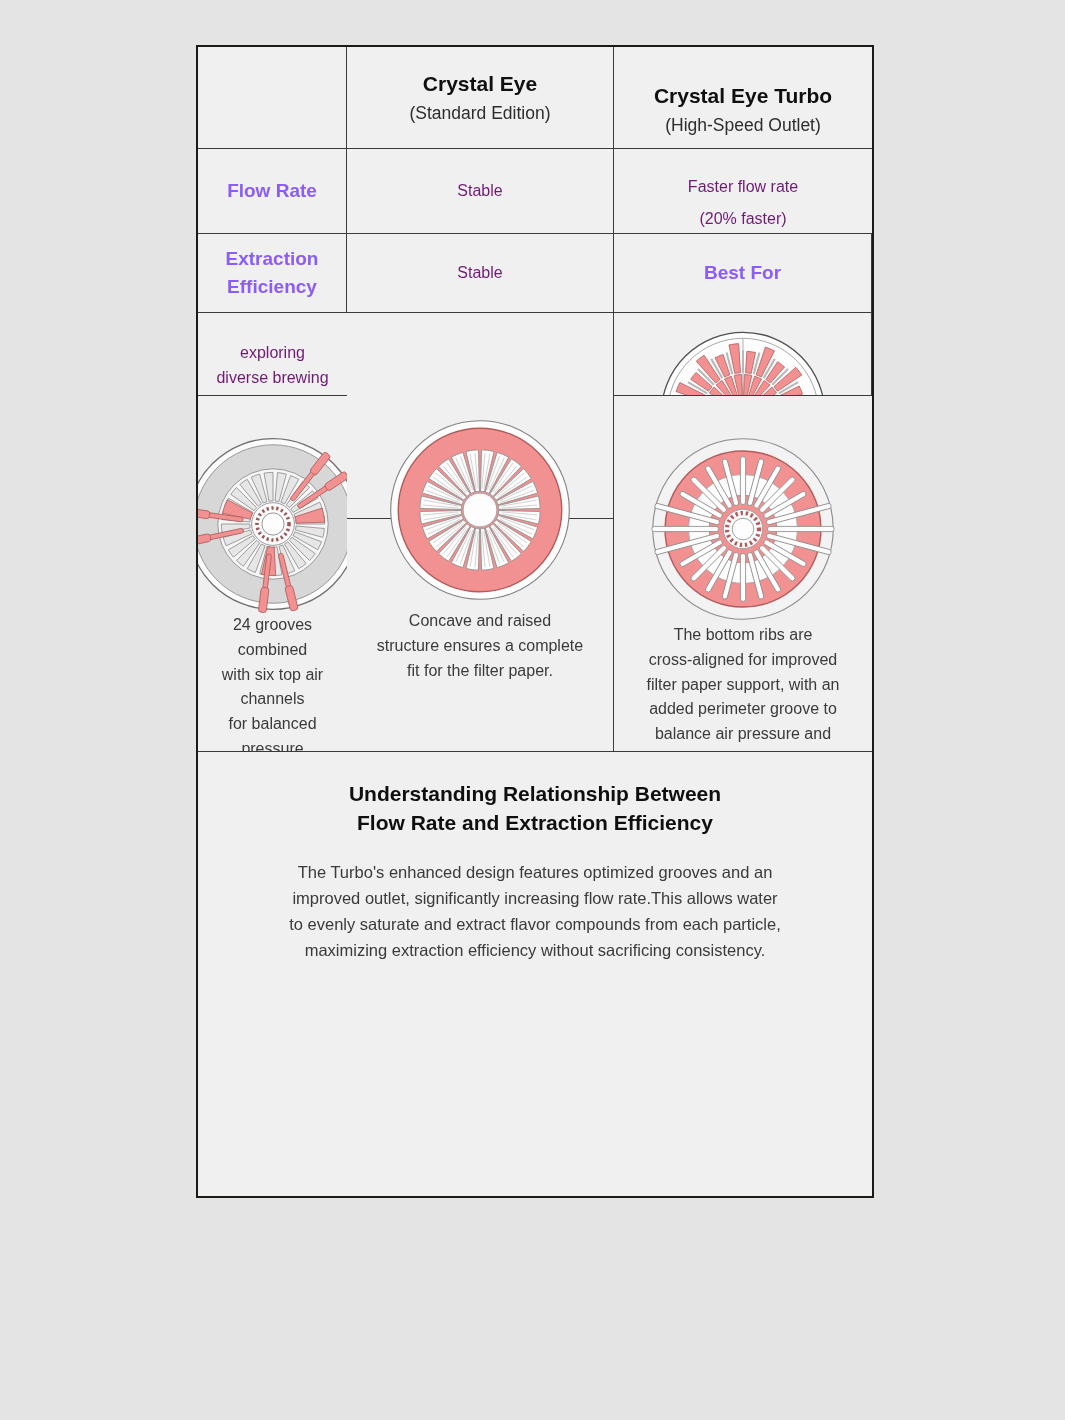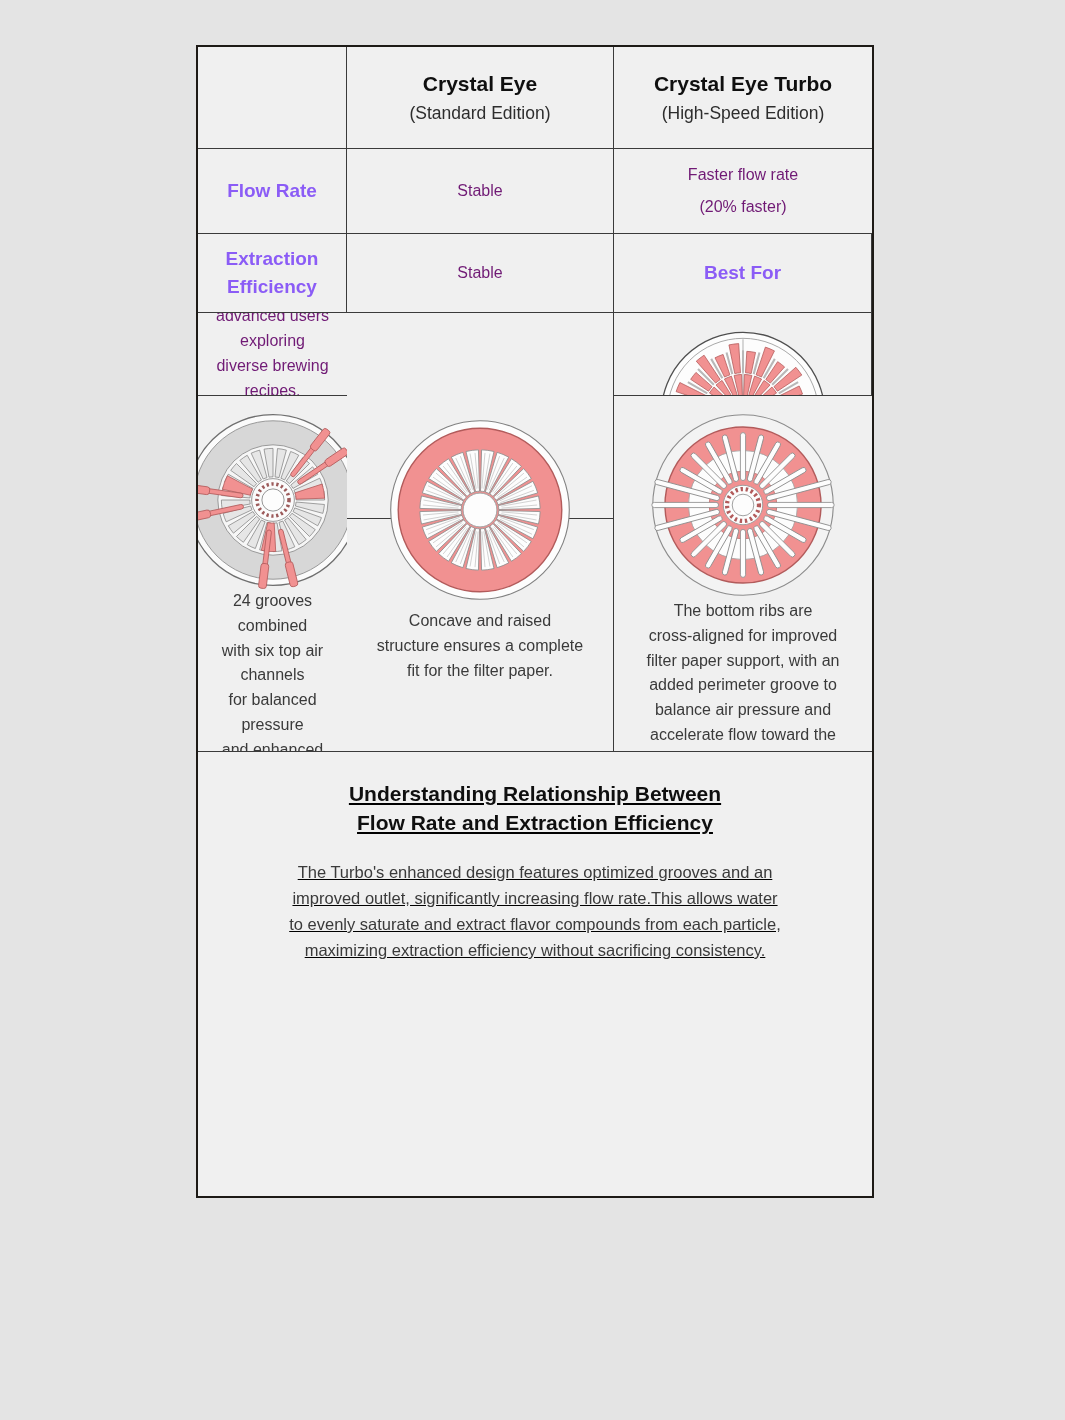--- a/index.html
+++ b/index.html
@@ -20,22 +20,22 @@
   }
   .cell{
     box-sizing:border-box;
     border-right:1.5px solid #3b3b3b;
     border-bottom:1.5px solid #3b3b3b;
     display:flex;flex-direction:column;
     align-items:center;justify-content:center;
     text-align:center;
     overflow:hidden;
   }
-  .cell.no-r{border-right:none;}
-  .cell.footer-cell{border:none;grid-column:1 / -1;justify-content:flex-start;padding-top:27px;text-decoration:underline;}
+  .cell.no-r{border-right:none;margin-top:24px;}
+  .cell.footer-cell{border:none;grid-column:1 / -1;justify-content:flex-start;padding-top:27px;}
 
   .head-title{font-size:21px;font-weight:bold;color:#0f0f0f;line-height:1.2;}
   .head-sub{font-size:17.5px;color:#2d2d2d;margin-top:7px;}
 
   .row-label{
     font-size:19px;font-weight:bold;color:#8b5cf6;
     white-space:pre-line;line-height:1.5;
   }
   .label-top{justify-content:flex-end;padding-top:205px;}
 
@@ -63,21 +63,21 @@
 
 <div class="table">
 
   <div class="cell"></div>
   <div class="cell">
     <div class="head-title">Crystal Eye</div>
     <div class="head-sub">(Standard Edition)</div>
   </div>
   <div class="cell no-r">
     <div class="head-title">Crystal Eye Turbo</div>
-    <div class="head-sub">(High-Speed Edition)</div>
+    <div class="head-sub">(High-Speed Outlet)</div>
   </div>
 
   <div class="cell">
     <div class="row-label">Flow Rate</div>
   </div>
   <div class="cell">
     <div class="val val-wide">Stable</div>
   </div>
   <div class="cell no-r">
     <div class="val val-wide">Faster flow rate

